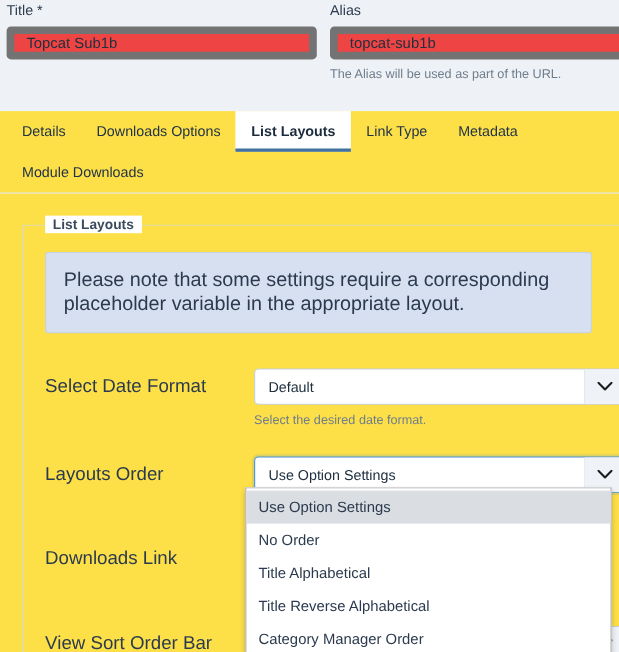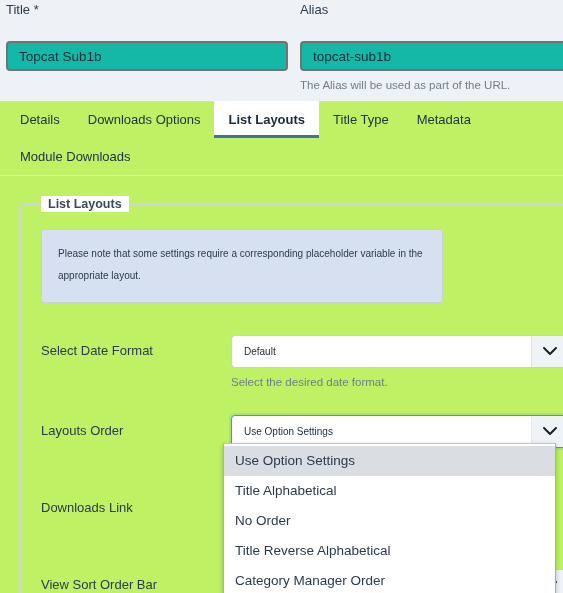--- a/index.html
+++ b/index.html
@@ -20,50 +20,50 @@
     background: #eef2f6;
   }
   .field-group { position: absolute; }
   .fg-title { left: 6px; top: 2px; width: 282px; }
   .fg-alias { left: 300px; top: 2px; width: 290px; }
 
   .field-label {
     display: block;
     font-size: 13px;
     color: #2b3a4e;
-    margin-bottom: 24px;
+    margin-bottom: 7px;
     line-height: 15px;
   }
 
   .text-input {
     display: block;
     width: 100%;
     height: 30px;
-    background: #14b8a6;
-    border: 2px solid #737373;
+    background: #ef4444;
+    border: 7px solid #737373;
     border-radius: 4px;
     padding: 0 11px;
     font-family: "Liberation Sans", sans-serif;
     font-size: 13.5px;
     color: #20303f;
     line-height: 28px;
     outline: none;
   }
   .field-hint {
     display: block;
     margin-top: 7px;
     font-size: 11.5px;
     color: #6f7d8c;
     line-height: 14px;
   }
 
   
   .panel {
     position: absolute; left: 0; top: 101px; width: 563px; height: 492px;
-    background: #bef264;
+    background: #fde047;
   }
 
   
   .tabs {
     position: relative;
     padding: 0 6px;
     height: 75px;
   }
   .tab-row { display: flex; align-items: flex-start; }
   .tab {
@@ -118,38 +118,38 @@
     color: #3b4a5c;
     line-height: 16px;
   }
 
   .alert {
     margin-top: 24px;
     background: #d7e0f0;
     border: 1px solid #c4d0e4;
     border-radius: 3px;
     padding: 13px 16px 15px 16px;
-    font-size: 10px;
+    font-size: 18px;
     line-height: 22px;
     color: #2b3a4e;
-    width: 402px;
+    width: 497px;
   }
 
   
   .form-rows { position: relative; margin-top: 32px; }
   .form-row {
     position: relative;
     display: flex;
     align-items: flex-start;
     margin-bottom: 22px;
   }
   .row-label {
     width: 190px;
     flex: 0 0 190px;
-    font-size: 13px;
+    font-size: 17px;
     color: #2b3a4e;
     line-height: 18px;
     padding-top: 7px;
   }
   .control-col { flex: 1 1 auto; position: relative; }
 
   .select-box {
     position: relative;
     width: 337px;
     height: 33px;
@@ -160,21 +160,21 @@
     align-items: center;
     cursor: pointer;
   }
   .select-box.focused {
     border-color: #4a90d9;
     box-shadow: 0 0 0 2px rgba(74,144,217,0.18);
   }
   .select-value {
     flex: 1 1 auto;
     padding: 0 10px 0 12px;
-    font-size: 10px;
+    font-size: 13px;
     color: #20303f;
     line-height: 31px;
     white-space: nowrap;
     overflow: hidden;
   }
   .select-arrow {
     flex: 0 0 36px;
     width: 36px;
     height: 31px;
     background: #eff3f7;
@@ -237,21 +237,21 @@
 
   </div>
 
   <div class="panel">
 
     <div class="tabs">
       <div class="tab-row">
         <button class="tab">Details</button>
         <button class="tab">Downloads Options</button>
         <button class="tab active">List Layouts</button>
-        <button class="tab">Title Type</button>
+        <button class="tab">Link Type</button>
         <button class="tab">Metadata</button>
       </div>
       <div class="tab-row">
         <button class="tab">Module Downloads</button>
       </div>
       <div class="tab-divider"></div>
     </div>
 
     <fieldset class="fieldset">
       <div class="legend">List Layouts</div>
@@ -312,19 +312,19 @@
           </div>
         </div>
 
       </div>
     </fieldset>
 
   </div>
 
   <div class="dropdown">
     <div class="dd-option highlighted">Use Option Settings</div>
+    <div class="dd-option">No Order</div>
     <div class="dd-option">Title Alphabetical</div>
-    <div class="dd-option">No Order</div>
     <div class="dd-option">Title Reverse Alphabetical</div>
     <div class="dd-option">Category Manager Order</div>
   </div>
 
 </div>
 
 </body></html>

